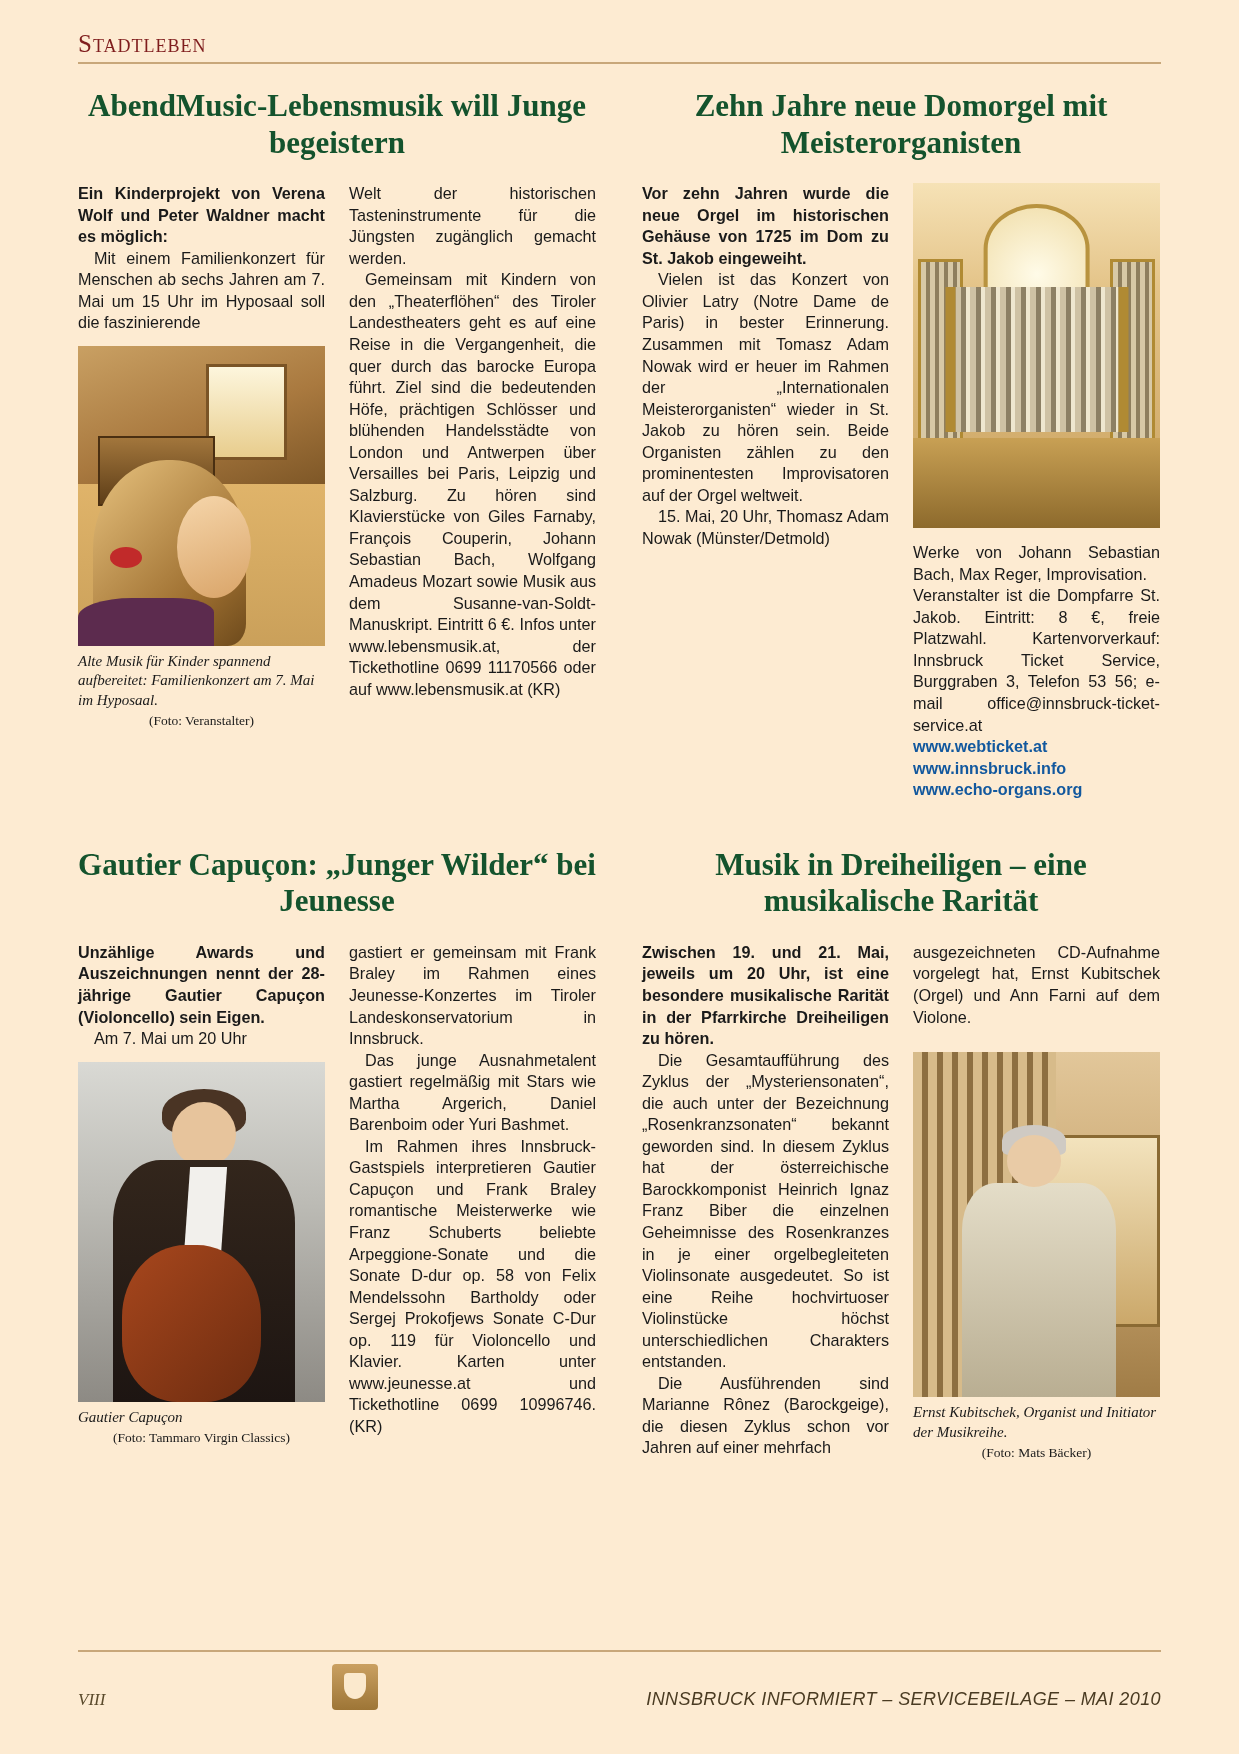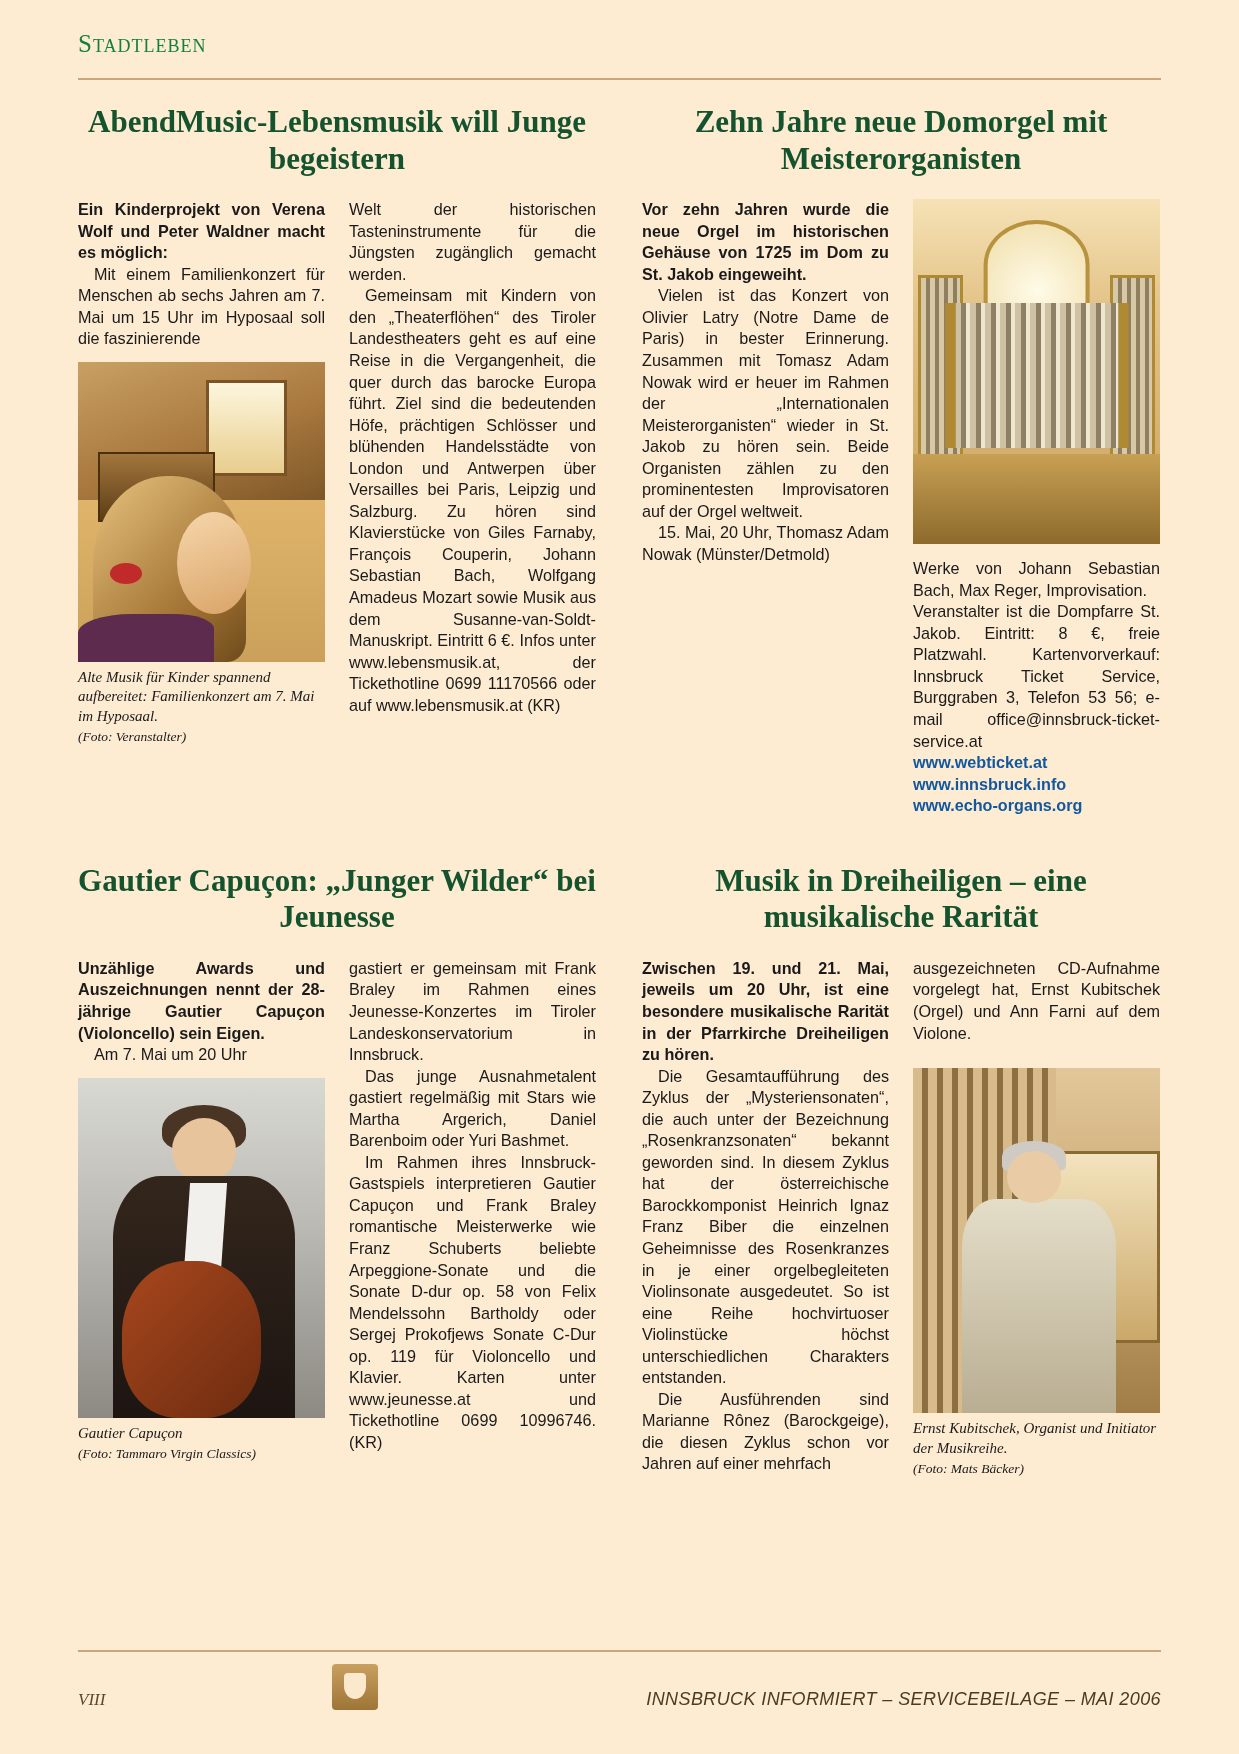--- a/index.html
+++ b/index.html
@@ -15,22 +15,22 @@
     position:absolute;
     left:78px; top:30px; right:78px; bottom:30px;
     width:1083px;
   }
   
   .kicker{
     font-family:"Liberation Serif", serif;
     font-variant:small-caps;
     font-size:25px;
     letter-spacing:1px;
-    color:#15803d;
-    padding-bottom:20px;
+    color:#7f1d1d;
+    padding-bottom:4px;
   }
   .rule{height:2px;background:#c8a77a;margin-bottom:18px;}
   
   .block{display:flex;gap:46px;}
   .half{width:518px;}
   h2.head{
     font-family:"Liberation Serif", serif;
     font-weight:bold;
     color:#14532d;
     font-size:31px;
@@ -55,23 +55,22 @@
   .imgbox{position:relative;overflow:hidden;}
   .cap-txt{
     font-family:"Liberation Serif", serif;
     font-style:italic;
     font-size:15px;
     line-height:1.3;
     margin-top:6px;
   }
   .credit{
     font-family:"Liberation Serif", serif;
-    font-style:italic;
     font-size:13.5px;
-    text-align:left;
+    text-align:center;
     margin-top:3px;
   }
   
   .girl{
     width:247px;height:300px;margin-top:12px;
     background:
       radial-gradient(circle at 36% 68%, #6b4b2a 0 54px, rgba(0,0,0,0) 55px),
       linear-gradient(180deg,#efcf8d 0%,#e0b46a 45%,#caa05a 100%);
     position:relative;
   }
@@ -332,14 +331,14 @@
         </div>
       </div>
     </div>
   </div>
 </div>
 
 <div class="footer">
   <div class="line"></div>
   <div class="pageno">VIII</div>
   <div class="crest"></div>
-  <div class="footright">INNSBRUCK INFORMIERT – SERVICEBEILAGE – MAI 2006</div>
+  <div class="footright">INNSBRUCK INFORMIERT – SERVICEBEILAGE – MAI 2010</div>
 </div>
 
 </body></html>

